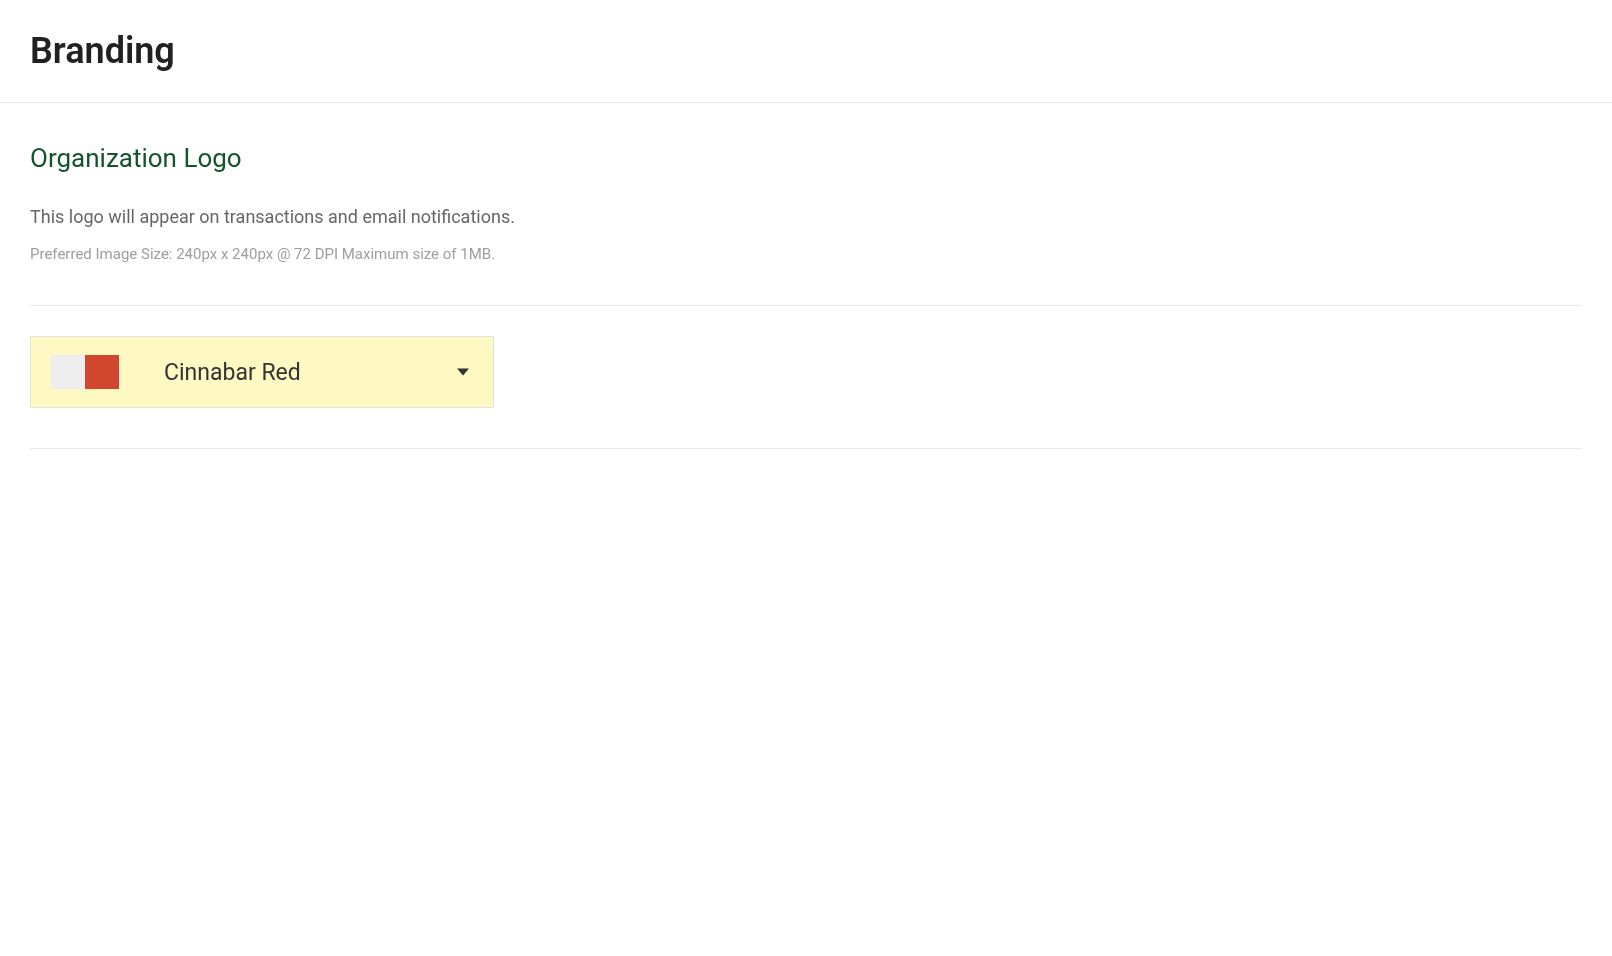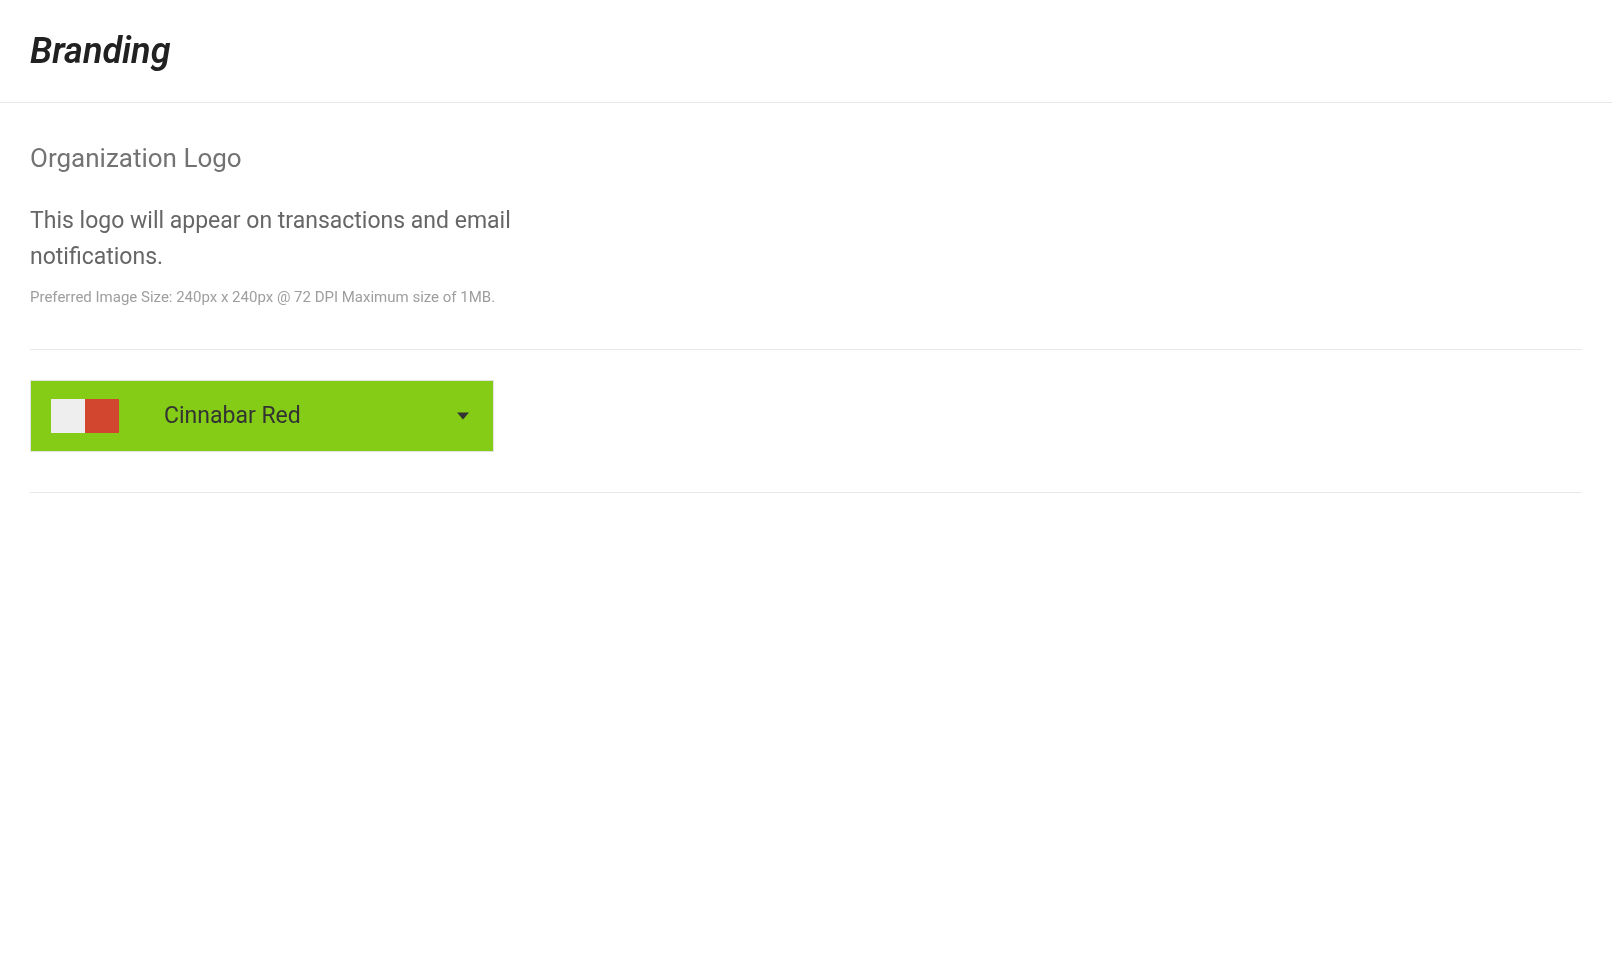--- a/index.html
+++ b/index.html
@@ -9,42 +9,41 @@
     }
     body {
       font-family: -apple-system, BlinkMacSystemFont, "Segoe UI", Roboto, Helvetica, Arial, sans-serif;
       background: #ffffff;
       color: #212121;
       width: 1612px;
     }
     .page-header {
       padding: 30px 20px 30px 30px;
       border-bottom: 1px solid #e8e8e8;
-      font-style: italic;
     }
     .page-title {
       font-size: 36px;
       font-weight: 600;
       color: #212121;
     }
     .content {
       padding: 30px 30px 0 30px;
     }
     .section {
       padding-top: 30px;
       padding-bottom: 40px;
       border-bottom: 1px solid #e8e8e8;
     }
     .section:first-child {
       padding-top: 10px;
     }
     .section-title {
       font-size: 26px;
       font-weight: 400;
-      color: #737373;
+      color: #14532d;
       margin-bottom: 30px;
       display: flex;
       align-items: center;
       gap: 10px;
     }
     .section-body {
       display: flex;
       gap: 50px;
       align-items: flex-start;
     }
@@ -61,42 +60,42 @@
     }
     .upload-link {
       color: #1f8fef;
       font-size: 23px;
       font-weight: 400;
     }
     .description-col {
       max-width: 560px;
     }
     .desc-primary {
-      font-size: 23px;
+      font-size: 18px;
       color: #666666;
       line-height: 1.55;
       margin-bottom: 12px;
     }
     .desc-secondary {
       font-size: 15px;
       color: #9e9e9e;
       line-height: 1.5;
     }
     .palette-icon {
       width: 28px;
       height: 28px;
       display: inline-flex;
       align-items: center;
       justify-content: center;
     }
     .theme-select {
       width: 464px;
       height: 72px;
       border: 1px solid #e2e2e2;
-      background: #84cc16;
+      background: #fef9c3;
       display: flex;
       align-items: center;
       padding: 0 20px;
       cursor: pointer;
       flex-shrink: 0;
       position: relative;
     }
     .swatch-pair {
       display: flex;
       gap: 0;

